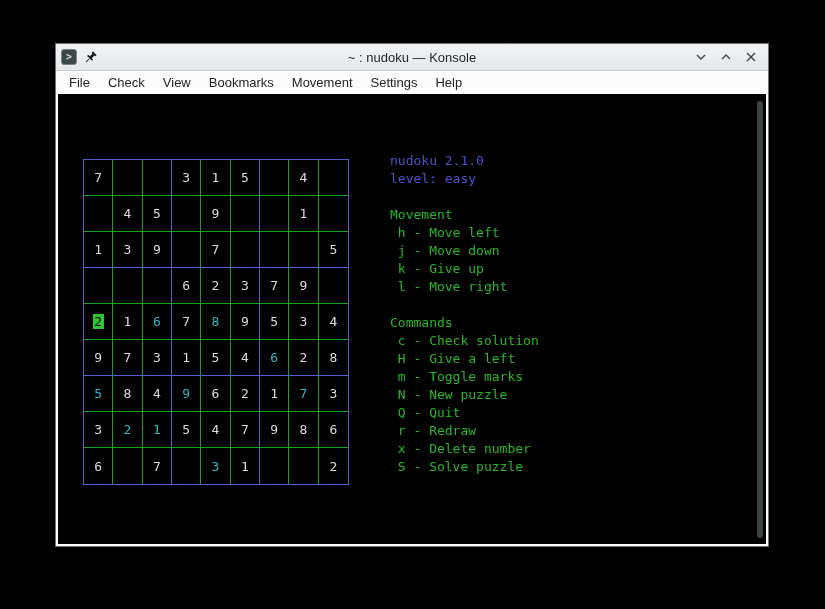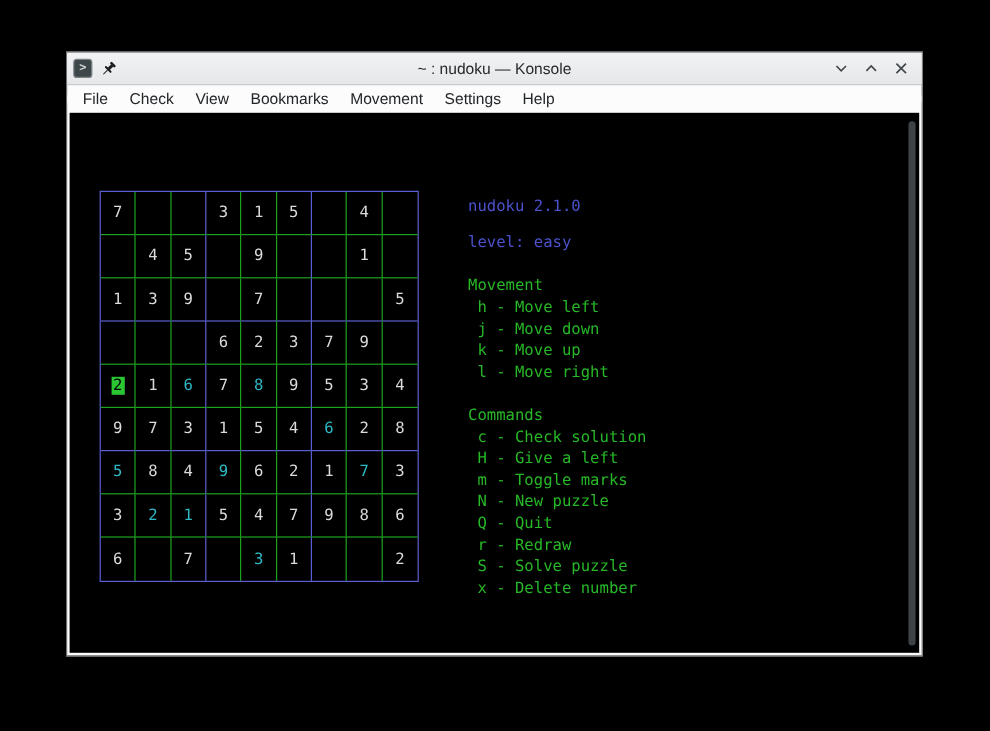--- a/index.html
+++ b/index.html
@@ -43,21 +43,21 @@
   .cell.hb-b { border-bottom:1px solid var(--grid-blue); }
   .cell span.given { color:var(--given); }
   .cell span.user  { color:var(--user); }
   .cell span.cursor { background:var(--cursor-bg); color:var(--cursor-fg);
                       min-width:11px; text-align:center; }
 
   
   .help { position:absolute; left:332px; top:59px; }
   .tline { height:18px; line-height:18px; white-space:pre;
            font:13px "DejaVu Sans Mono",monospace; }
-  .tline.blue  { color:var(--blue-text);margin-top:12px; }
+  .tline.blue  { color:var(--blue-text); }
   .tline.green { color:var(--green-text); }
 
   
   .scrollbar { position:absolute; right:3px; top:7px; width:6px; height:437px;
                background:#3d4245; border-radius:3px; }
 </style>
 </head>
 <body>
 
 <div class="window">
@@ -311,32 +311,32 @@
       </div>
 
     <div class="help">
       <div class="tline blue">nudoku 2.1.0</div>
       <div class="tline blue">level: easy</div>
       <div class="tline"></div>
       <div class="tline green">Movement</div>
       <div id="movement-list">
           <div class="tline green"> h - Move left</div>
           <div class="tline green"> j - Move down</div>
-          <div class="tline green"> k - Move up</div>
+          <div class="tline green"> k - Give up</div>
           <div class="tline green"> l - Move right</div>
         </div>
       <div class="tline"></div>
       <div class="tline green">Commands</div>
       <div id="commands-list">
           <div class="tline green"> c - Check solution</div>
           <div class="tline green"> H - Give a left</div>
           <div class="tline green"> m - Toggle marks</div>
           <div class="tline green"> N - New puzzle</div>
           <div class="tline green"> Q - Quit</div>
           <div class="tline green"> r - Redraw</div>
+          <div class="tline green"> x - Delete number</div>
           <div class="tline green"> S - Solve puzzle</div>
-          <div class="tline green"> x - Delete number</div>
         </div>
     </div>
 
     <div class="scrollbar"></div>
   </div>
 </div>
 
 </body></html>

